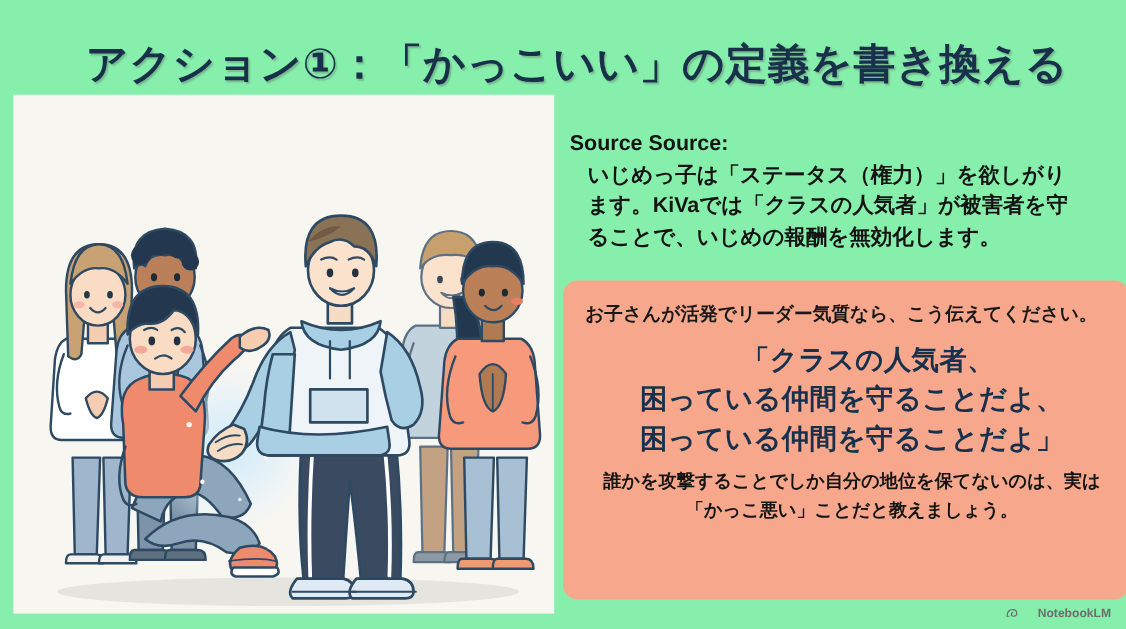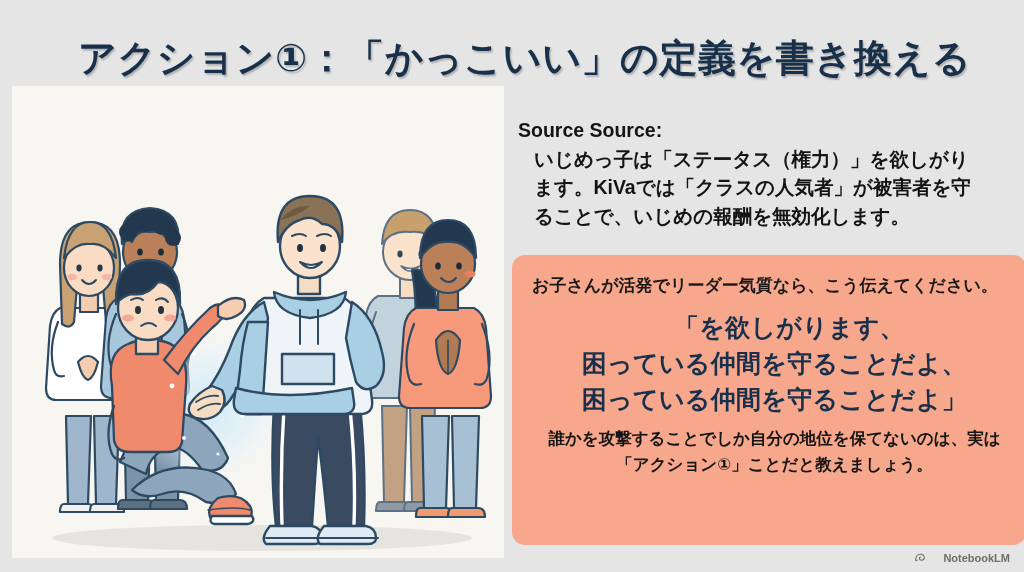--- a/index.html
+++ b/index.html
@@ -7,21 +7,21 @@
     padding: 0;
     background: #ffffff;
   }
   body {
     font-family: "Liberation Sans", "DejaVu Sans", sans-serif;
   }
   .slide {
     position: relative;
     width: 1024px;
     height: 572px;
-    background: #e5e5e5;
+    background: #86efac;
     overflow: hidden;
   }
   
   .title {
     position: absolute;
     left: 78px;
     top: 33px;
     font-size: 38px;
     font-weight: bold;
     color: #18304a;
@@ -315,25 +315,25 @@
   </div>
 
   <div class="insight">
     <span class="insight-label">Source Source:</span>
     <span class="insight-body">いじめっ子は「ステータス（権力）」を欲しがります。KiVaでは「クラスの人気者」が被害者を守ることで、いじめの報酬を無効化します。</span>
   </div>
 
   <div class="card">
     <p class="card-lead">お子さんが活発でリーダー気質なら、こう伝えてください。</p>
     <div class="card-quote">
-      <span class="q-line1">「を欲しがります、</span>
+      <span class="q-line1">「クラスの人気者、</span>
       <span class="q-line2">困っている仲間を守ることだよ、</span>
       <span class="q-line3">困っている仲間を守ることだよ」</span>
     </div>
-    <p class="card-foot">誰かを攻撃することでしか自分の地位を保てないのは、実は「アクション①」ことだと教えましょう。</p>
+    <p class="card-foot">誰かを攻撃することでしか自分の地位を保てないのは、実は「かっこ悪い」ことだと教えましょう。</p>
   </div>
 
   <div class="watermark">
     <span>
       <svg width="13" height="13" viewBox="0 0 24 24" fill="none" stroke="#6e6e6e" stroke-width="2" stroke-linecap="round">
         <path d="M3 17 q0 -11 9 -11 q7 0 7 6 q0 5 -5 5 q-4 0 -4 -3.5 q0 -2.5 2.5 -2.5"></path>
         <path d="M3 17 h3"></path>
       </svg>
     </span>
     <span>NotebookLM</span>

